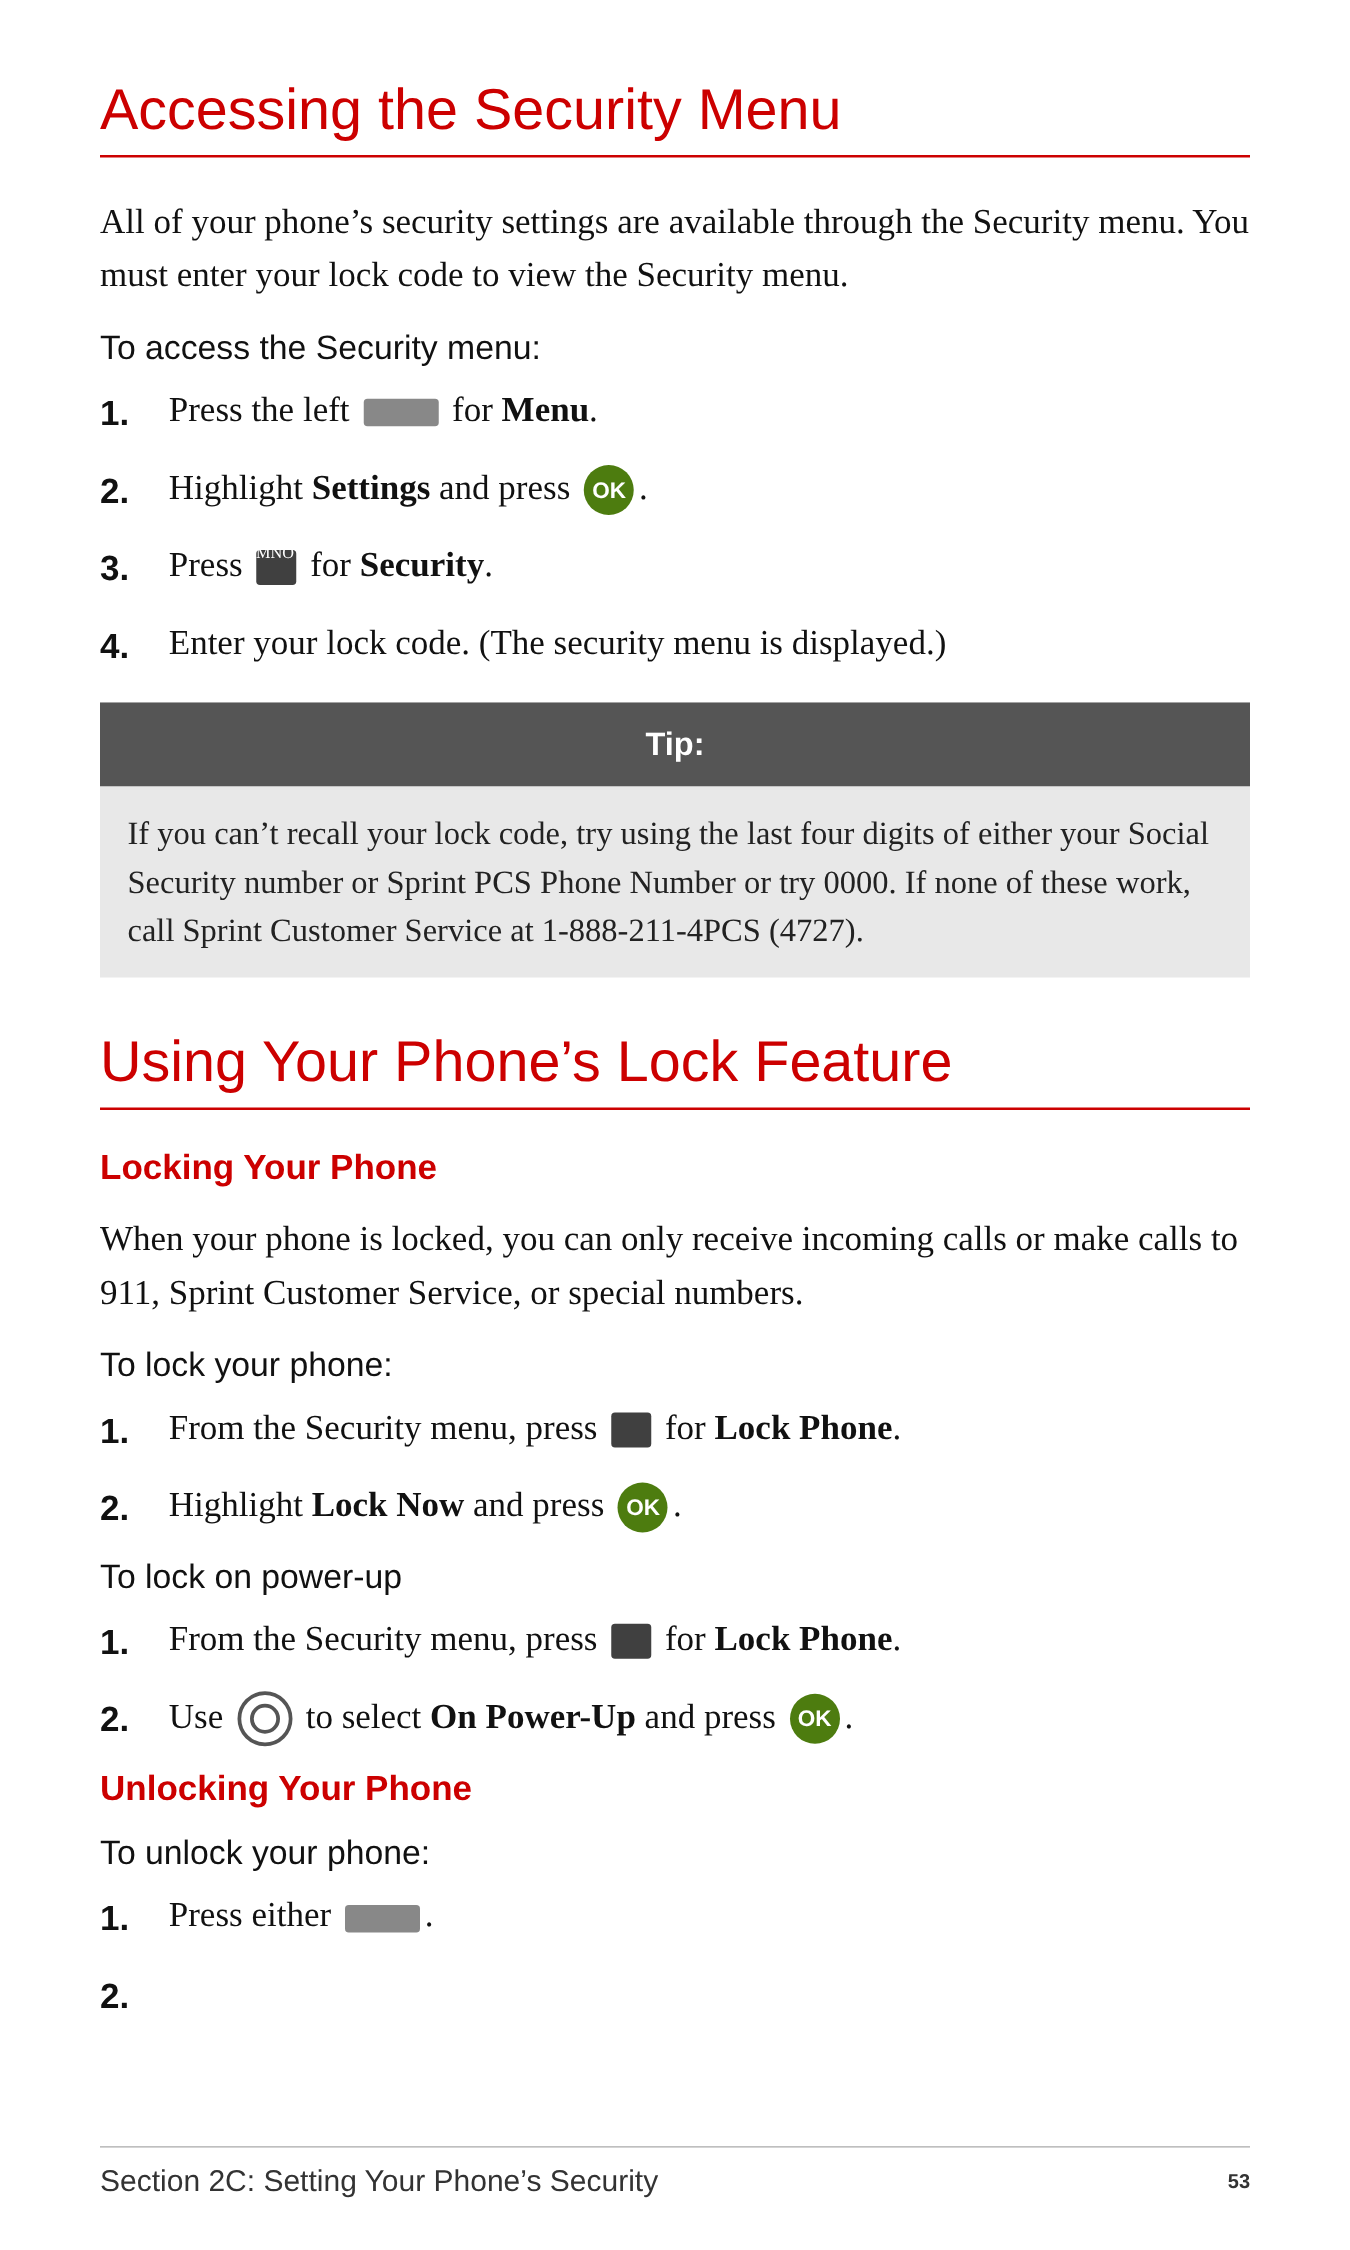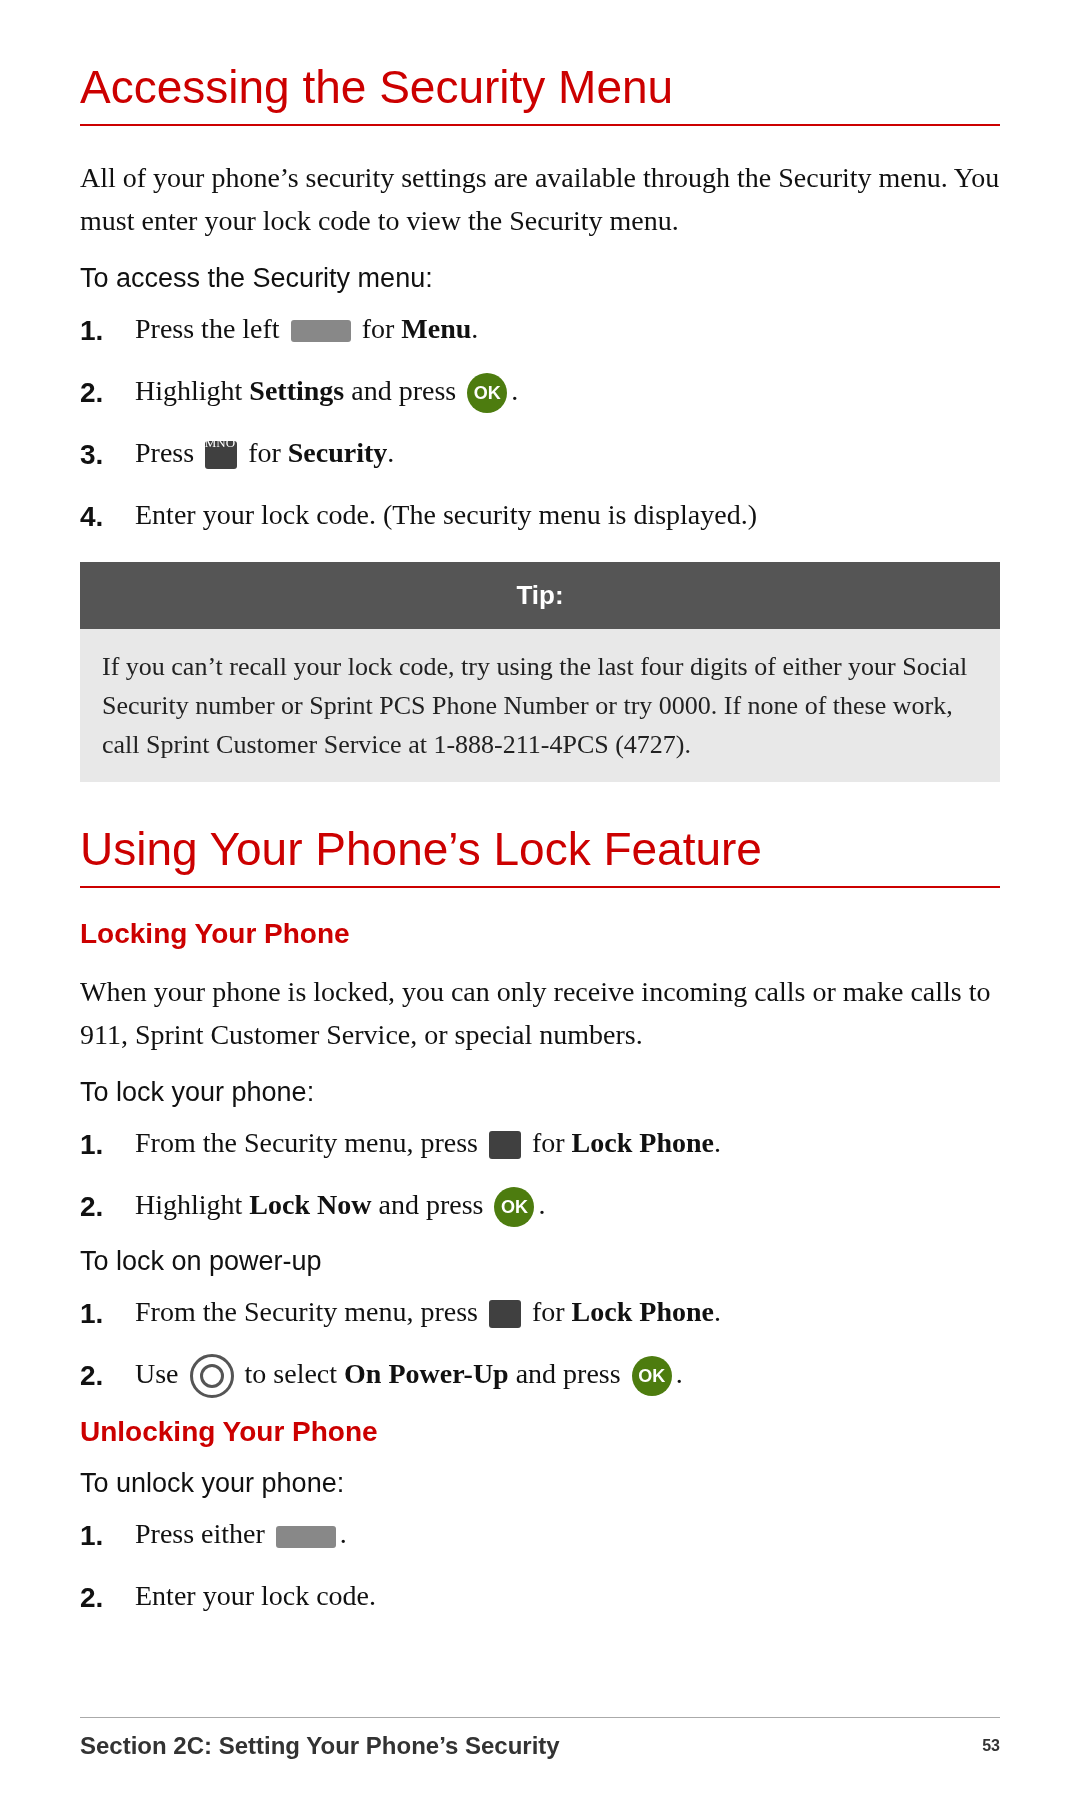--- a/index.html
+++ b/index.html
@@ -195,21 +195,21 @@
       display: flex;
       justify-content: space-between;
       align-items: center;
       border-top: 1px solid #aaa;
       padding-top: 14px;
     }
 
     .footer-left {
       font-family: Arial, Helvetica, sans-serif;
       font-size: 24px;
-      font-weight: bold;
+      font-weight: normal;
       color: #333;
     }
 
     .footer-right {
       font-family: Arial, Helvetica, sans-serif;
       font-size: 16px;
       font-weight: bold;
       color: #333;
     }
   </style>
@@ -308,23 +308,20 @@
     <p class="instruction-label">To unlock your phone:</p>
     <ol class="steps-list">
       <li>
         <span class="step-number">1.</span>
         <span class="step-content">
           Press either <span class="soft-btn btn-icon"></span>.
         </span>
       </li>
       <li>
         <span class="step-number">2.</span>
-        <span class="step-content">
-          Enter your lock code.
-        </span>
       </li>
     </ol>
   </div>
 </div>
 
 <div class="page-footer">
   <span class="footer-left">Section 2C: Setting Your Phone’s Security</span>
   <span class="footer-right">53</span>
 </div>
 

